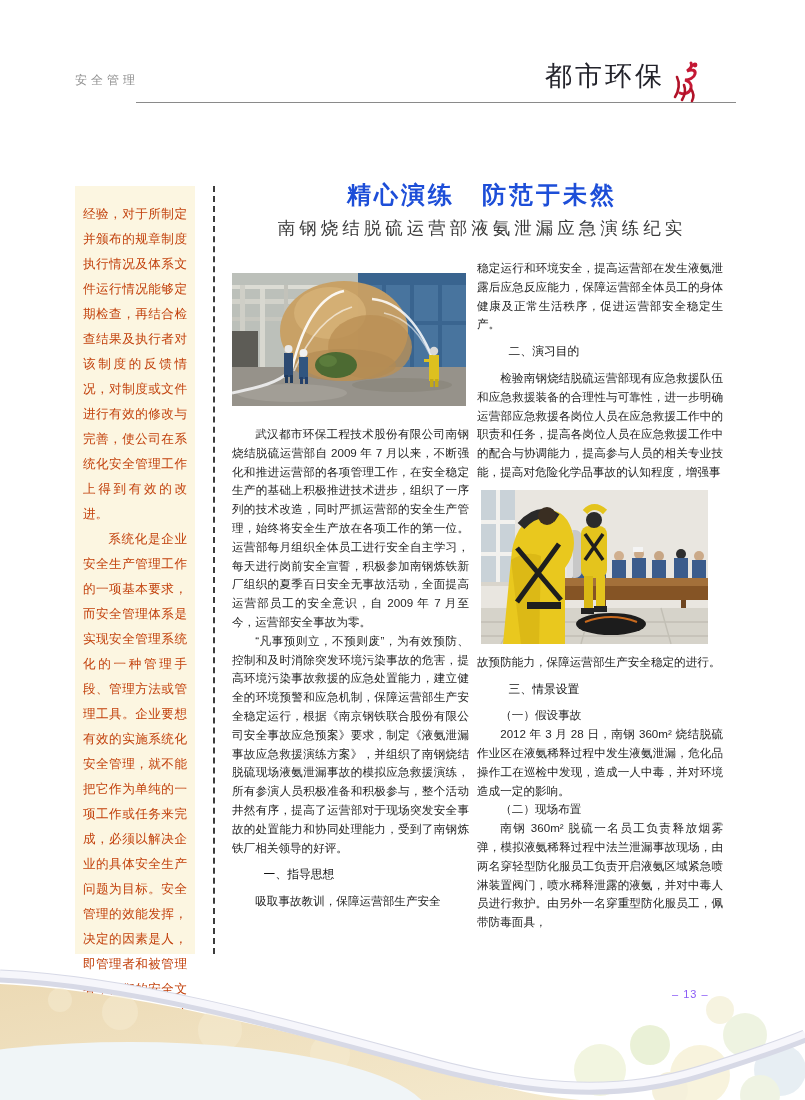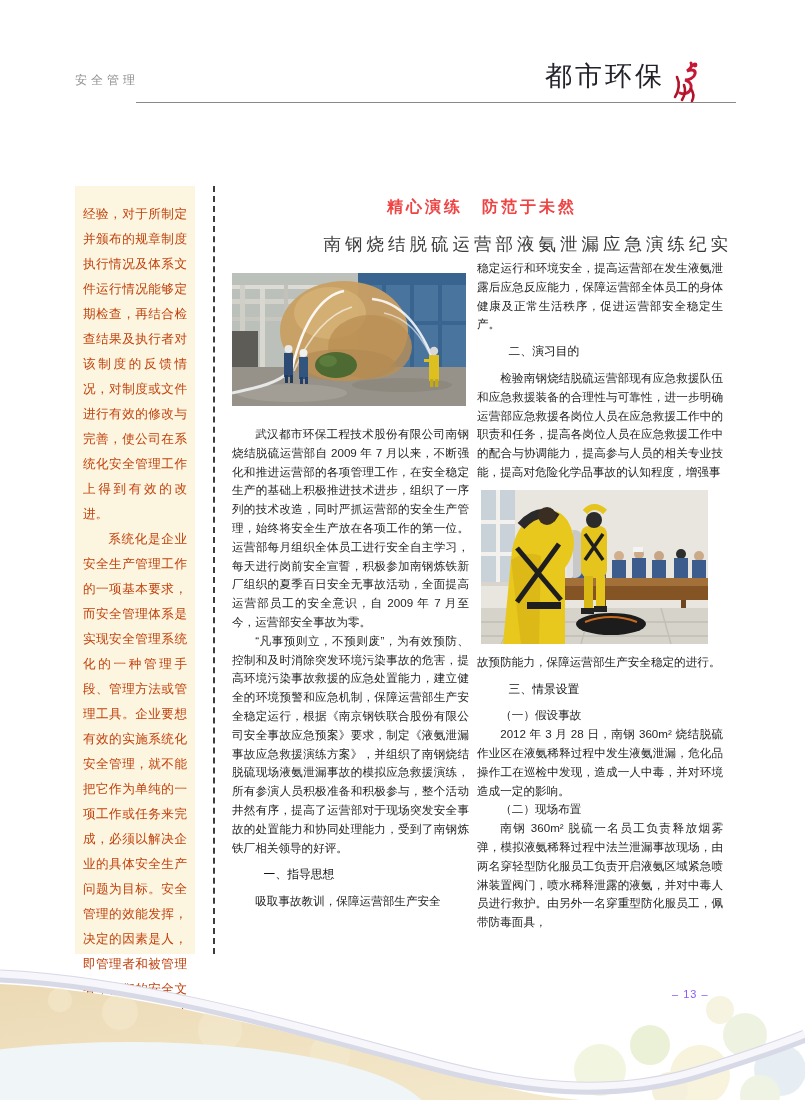--- a/index.html
+++ b/index.html
@@ -30,25 +30,25 @@
   }
   .sidebar p{margin:0;}
   .sidebar p.indent{text-indent:2em;}
   .dash-divider{
     position:absolute;left:213px;top:186px;height:768px;width:0;
     border-left:2px dashed #3c3c3c;
   }
   
   .title-block{position:absolute;left:232px;top:181px;width:500px;text-align:center;}
   .a-title{
-    margin:16px;font-family:"Liberation Serif","DejaVu Serif",serif;
-    font-size:16px;font-weight:bold;color:#ef4444;letter-spacing:3px;line-height:1.2;
+    margin:0;font-family:"Liberation Serif","DejaVu Serif",serif;
+    font-size:24px;font-weight:bold;color:#1d4ed8;letter-spacing:3px;line-height:1.2;
   }
   .a-subtitle{
-    margin:6px 0 0 0;font-size:17.5px;font-weight:normal;color:#3a3a3a;letter-spacing:4px;text-align:right;
+    margin:6px 0 0 0;font-size:17.5px;font-weight:normal;color:#3a3a3a;letter-spacing:4px;
   }
   
   .col{position:absolute;font-size:11.6px;line-height:18.8px;text-align:justify;text-justify:inter-character;color:#262626;}
   .col-left{left:232px;top:273px;width:237px;}
   .col-right{left:477px;top:259px;width:246px;}
   .col p{margin:0;text-indent:2em;}
   .col p.noindent{text-indent:0;}
   .col h3{margin:8px;font-size:11.8px;line-height:18.8px;font-weight:normal;text-indent:2em;color:#111;}
   .photo{display:block;border:0;}
   .photo1{width:234px;height:133px;margin:0 0 19px 0;}

